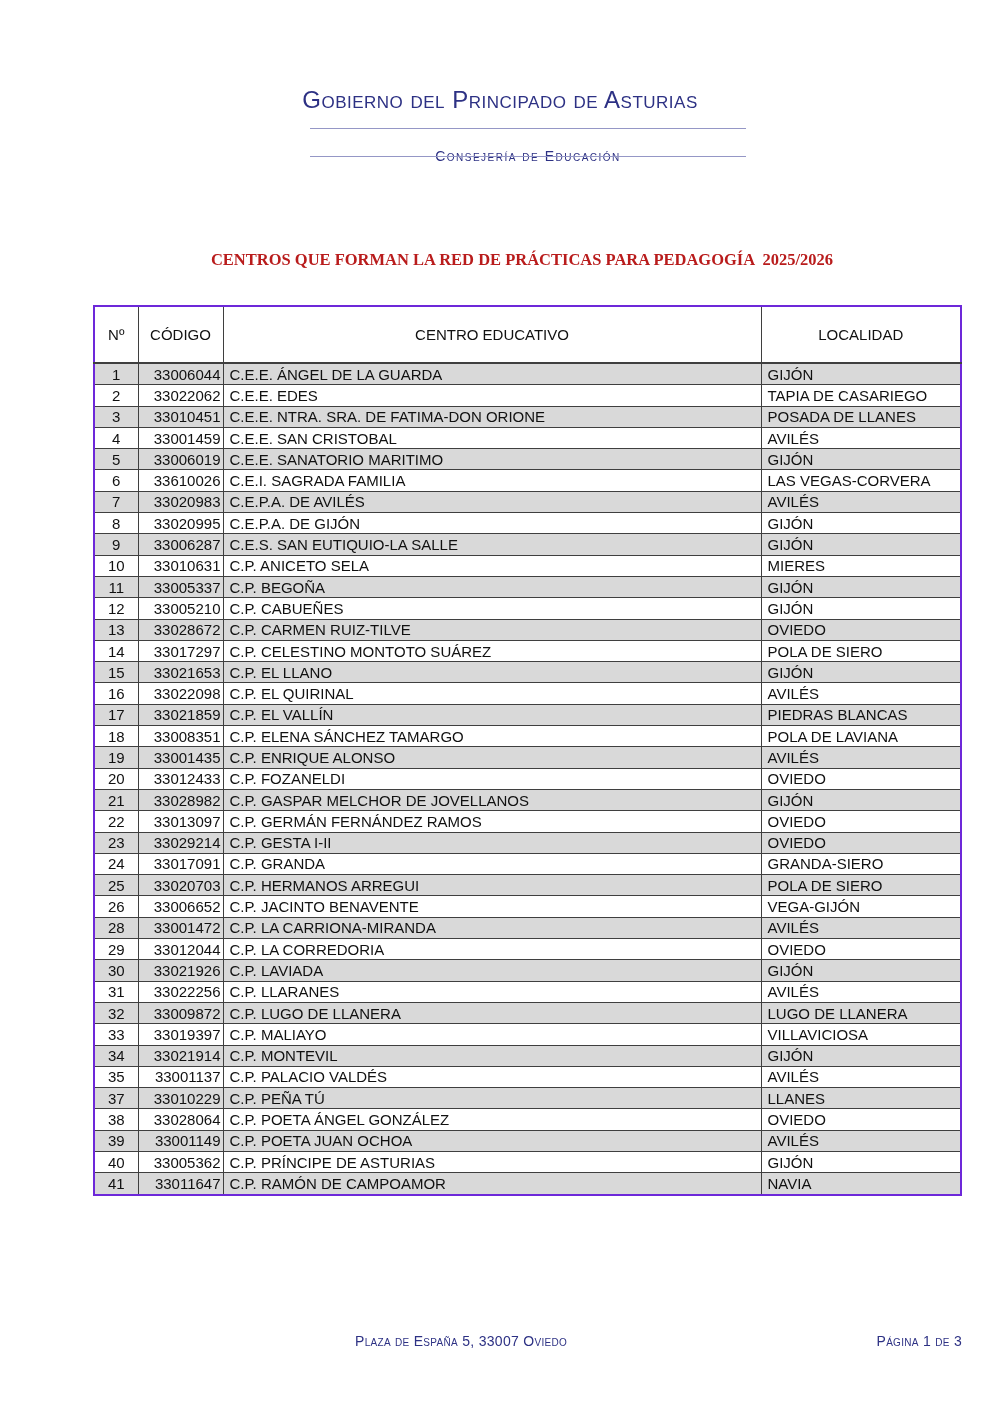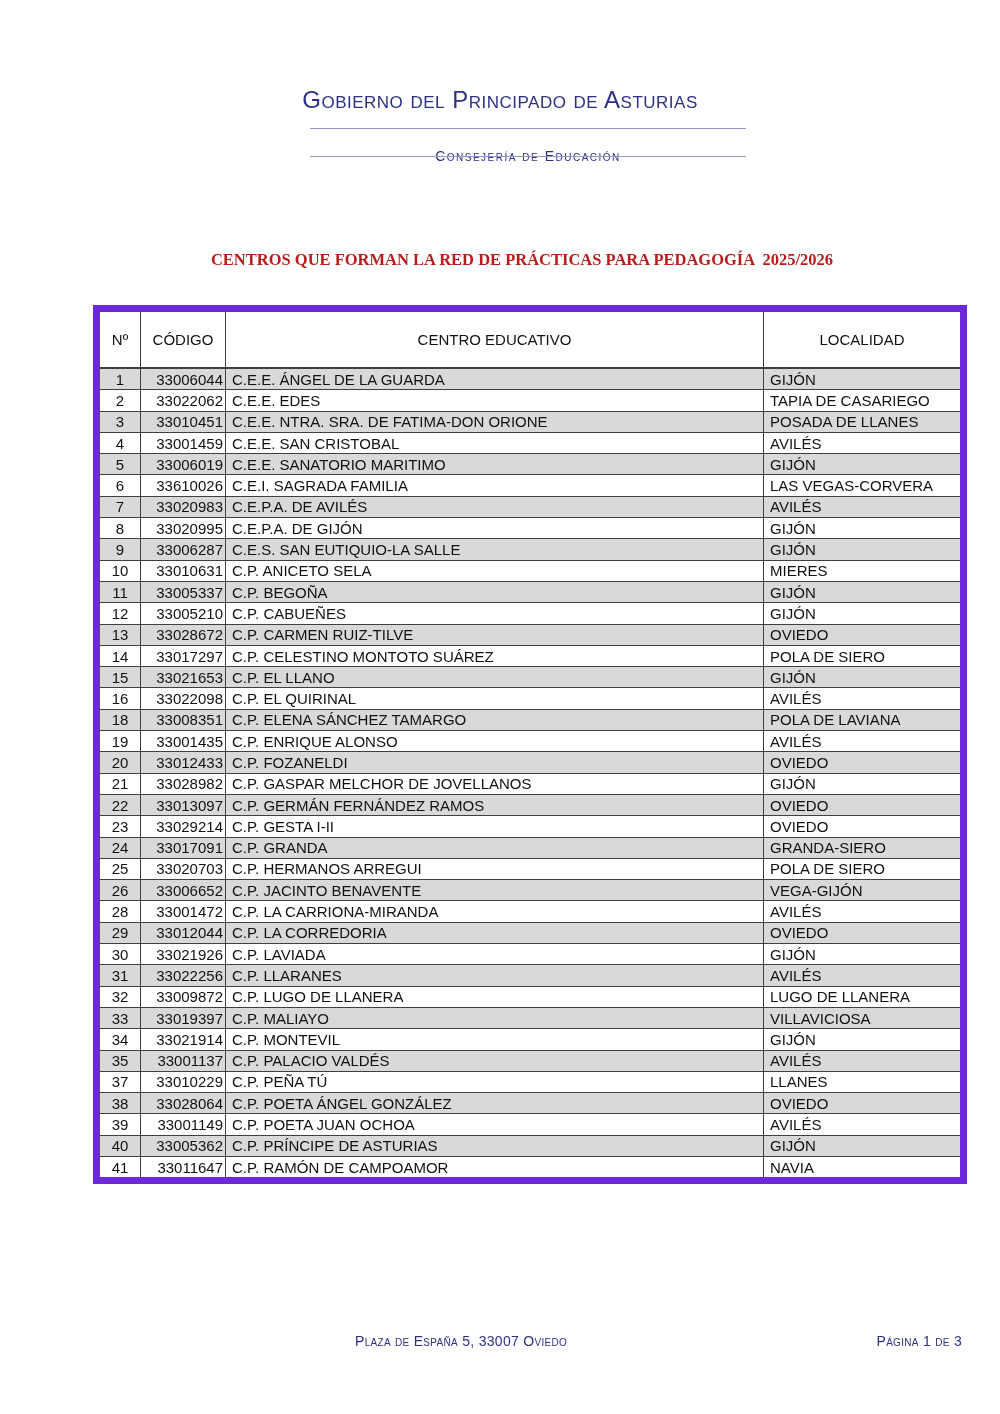--- a/index.html
+++ b/index.html
@@ -67,21 +67,21 @@
     border:1px solid #3f3f3f;
     overflow:hidden; white-space:nowrap;
   }
   table.centers th {
     height:53px;
     font-weight:normal;
     text-align:center; vertical-align:middle;
     background:#ffffff;
     border-bottom-width:2px;
   }
-  table.centers { border:7px solid #6d28d9; }
+  table.centers { border:2px solid #6d28d9; }
   table.centers td {
     height:20.3px;
     padding:0 6px;
     vertical-align:middle;
     line-height:1;
   }
   table.centers td.num  { text-align:center; padding:0 2px; }
   table.centers td.code { text-align:right; padding:0 2px; }
   table.centers tbody tr:nth-child(odd) td { background:#d9d9d9; }
   table.centers tbody tr:nth-child(even) td { background:#ffffff; }
@@ -249,20 +249,26 @@
           <td class="name">C.P. EL LLANO</td>
           <td class="loc">GIJÓN</td>
         </tr>
         <tr>
           <td class="num">16</td>
           <td class="code">33022098</td>
           <td class="name">C.P. EL QUIRINAL</td>
           <td class="loc">AVILÉS</td>
         </tr>
         <tr>
+          <td class="num">17</td>
+          <td class="code">33021859</td>
+          <td class="name">C.P. EL VALLÍN</td>
+          <td class="loc">PIEDRAS BLANCAS</td>
+        </tr>
+        <tr>
           <td class="num">18</td>
           <td class="code">33008351</td>
           <td class="name">C.P. ELENA SÁNCHEZ TAMARGO</td>
           <td class="loc">POLA DE LAVIANA</td>
         </tr>
         <tr>
           <td class="num">19</td>
           <td class="code">33001435</td>
           <td class="name">C.P. ENRIQUE ALONSO</td>
           <td class="loc">AVILÉS</td>

